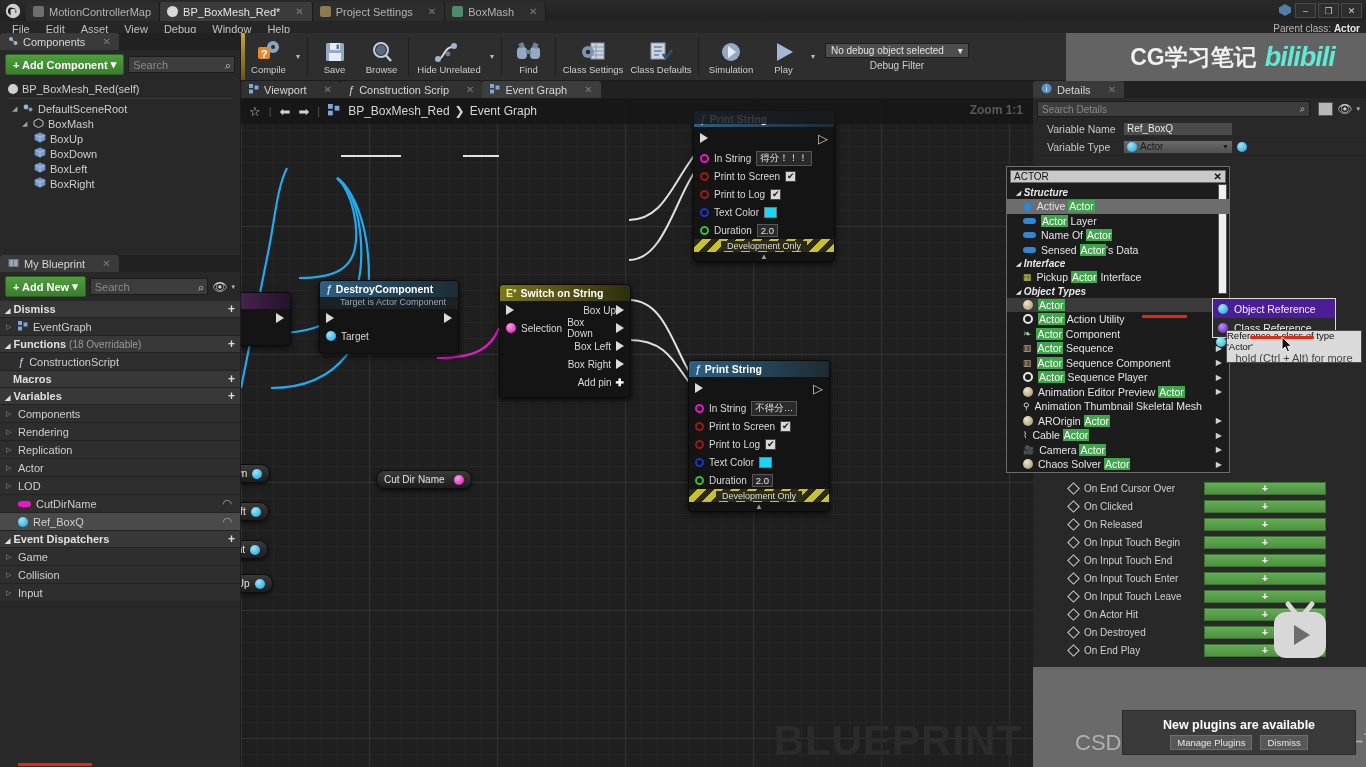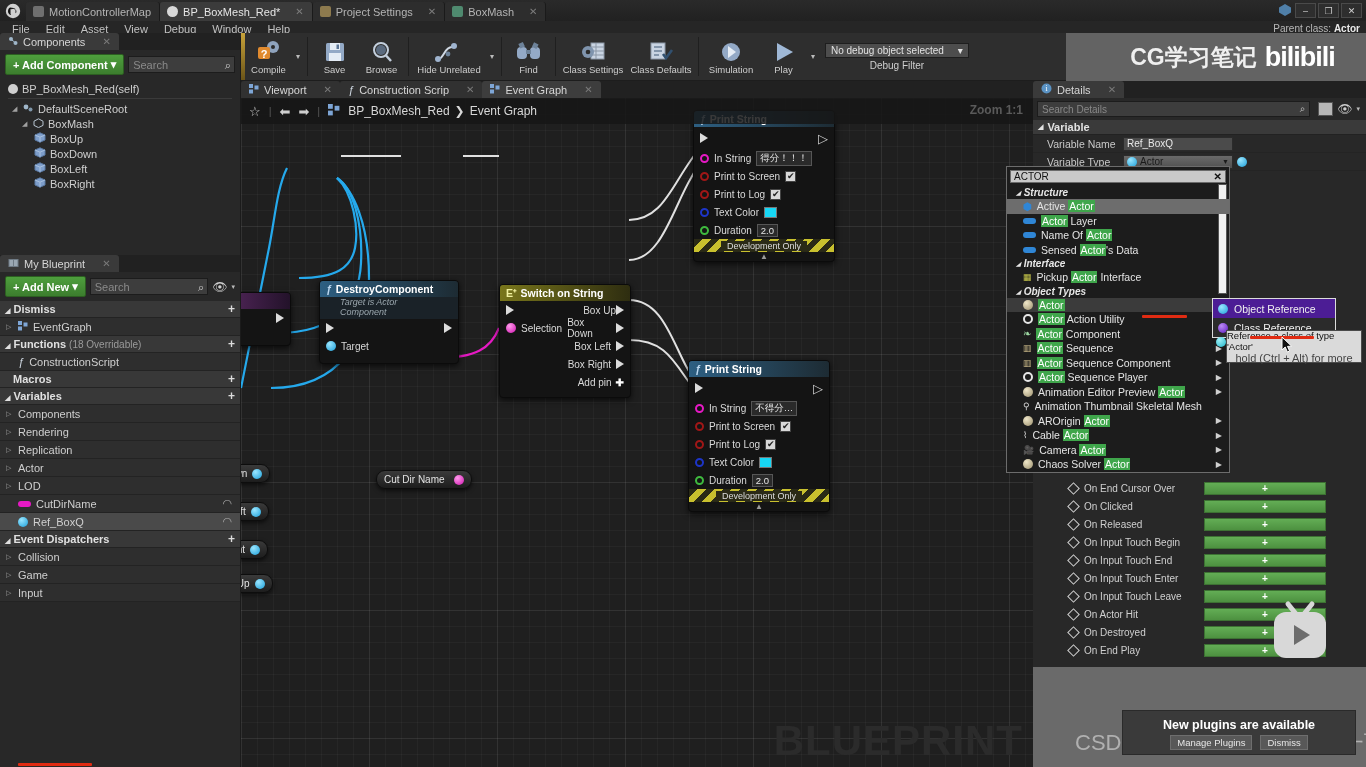--- a/index.html
+++ b/index.html
@@ -83,21 +83,21 @@
   .breadcrumb{ font-size:12px; color:#d8d8d8; display:flex; gap:5px; align-items:center; }
   .zoomlbl{ position:absolute; right:10px; top:5px; font-size:12px; color:#5a5a5a; font-weight:bold;}
   .bpwm{ position:absolute; right:10px; bottom:2px; font-size:42px; font-weight:bold; color:#2b2b2b; letter-spacing:1px;}
   
   .node{ position:absolute; background:#141414; border:1px solid #0b0b0b; border-radius:4px;
     box-shadow:0 2px 6px rgba(0,0,0,.7); }
   .node-hdr{ height:16px; display:flex; align-items:center; gap:4px; padding:0 6px;
     border-top-left-radius:3px;border-top-right-radius:3px; font-size:10.5px; color:#fff; font-weight:bold;}
   .node-hdr.fn{ background:linear-gradient(90deg,#2d5f82,#1d2b33);}
   .node-hdr.sw{ background:linear-gradient(90deg,#79761b,#2e2d10);}
-  .node-sub{ font-size:9px; color:#9aa6ad; font-style:italic; padding:0 16px 2px 20px; background:#1a2228;}
+  .node-sub{ font-size:9px; color:#9aa6ad; padding:0 6px 2px 20px; background:#1a2228;}
   .pinrow{ display:flex; align-items:center; gap:5px; height:18px; padding:0 6px; font-size:10px; color:#d9d9d9;}
   .pin{ width:9px;height:9px;border-radius:50%; border:2px solid; display:inline-block;}
   .execpin{ width:0;height:0; border-left:8px solid #dcdcdc; border-top:5px solid transparent; border-bottom:5px solid transparent;}
   .valbox{ background:#2a2a2a; border:1px solid #565656; color:#e4e4e4; font-size:9.5px; padding:0 3px; min-width:18px; text-align:center;}
   .chk{ width:11px;height:11px; background:#d8d8d8; border:1px solid #444; color:#222; font-size:9px;
     display:flex;align-items:center;justify-content:center; }
   .colorbox{ width:13px;height:11px; background:#17d7f5; border:1px solid #777;}
   .devonly{ height:13px; display:flex;align-items:center;justify-content:center; font-size:9px; color:#dcdcdc;
     background:repeating-linear-gradient(-45deg,#c8c02e 0 6px,#2a2a16 6px 12px); }
   .devonly span{ background:#2a2a16; padding:0 6px; }
@@ -143,21 +143,21 @@
   .sub-item.sel{ background:#4c1d95; }
   #type-tooltip{ position:absolute; left:1226px; top:330px; width:136px; height:33px;
     background:#dadada; border:1px solid #4a4a4a; z-index:60; color:#111;
     display:flex; flex-direction:column; align-items:center; justify-content:center; }
   #type-tooltip .t1{ font-size:9.5px; }
   #type-tooltip .t2{ font-size:11px; color:#444; }
   
   .wm-cg{ position:absolute; left:1033px; top:33px; width:333px; height:48px;
     background:#636363; display:flex; align-items:center; justify-content:center; gap:8px;margin-left:33px;}
   .wm-cg .c1{ font-size:23px; color:#efefef; font-weight:bold;}
-  .wm-cg .c2{ font-size:27px; color:#ffffff; font-weight:bold; letter-spacing:-1px;}
+  .wm-cg .c2{ font-size:27px; color:#5eead4; font-weight:bold; font-style:italic; letter-spacing:-1px;}
   .parentclass{ position:absolute; right:6px; top:23px; font-size:10px; color:#b9b9b9;}
   .parentclass b{ color:#e9e9e9; border-bottom:1px solid #8e8e8e;}
   #bili-logo{ position:absolute; left:1270px; top:600px; width:60px; height:62px; }
   .csdn-wm{ position:absolute; left:1075px; top:728px; font-size:22px; color:#bdbdbd; opacity:.85; white-space:nowrap;}
   #notify{ position:absolute; left:1122px; top:710px; width:234px; height:45px;
     background:#3a3a3a; border:1px solid #2a2a2a; }
   #notify .ntitle{ font-size:12.5px; font-weight:bold; color:#fff; text-align:center; padding-top:7px;}
   #notify .nbtns{ display:flex; justify-content:center; gap:8px; padding-top:3px;}
   #notify .nb{ background:#585858; border:1px solid #6e6e6e; color:#e6e6e6; font-size:9.5px; padding:1px 6px;}
   .warn-tri{ position:absolute; left:1130px; top:716px; width:0;height:0;
@@ -400,25 +400,25 @@
     <span style="color:#b0b0b0">◠</span>
   </div>
   <div class="red-underline" style="left:18px;top:508px;width:74px"></div>
 
   <div class="sec-hdr">
     <span><span style="font-size:7px">◢</span> <span>Event Dispatchers</span></span>
     <span class="plus">+</span>
   </div>
   <div class="listrow">
     <span class="arrow">▷</span>
-    <span>Collision</span>
+    <span>Game</span>
   </div>
   <div class="listrow">
     <span class="arrow">▷</span>
-    <span>Game</span>
+    <span>Collision</span>
   </div>
   <div class="listrow">
     <span class="arrow">▷</span>
     <span>Input</span>
   </div>
 </div>
 
 <div id="main-toolbar">
   <div style="width:4px;background:linear-gradient(#c8a33a,#6a5418)"></div>
   <div class="tbtn">
@@ -791,24 +791,20 @@
   </div>
   <div style="display:flex;align-items:center;gap:4px;padding-right:6px">
     <div class="det-search" style="flex:1">
       <span style="flex:1">Search Details</span>
       <span style="color:#cfcfcf">⌕</span>
     </div>
     <span style="display:inline-block;width:15px;height:14px;background:#b7b7b7;border:1px solid #555"></span>
     <span style="color:#cfcfcf;font-size:12px">👁</span>
     <span style="font-size:7px;color:#bbb">▾</span>
   </div>
-  <div class="det-sec">
-    <span style="font-size:7px">◢</span>
-    <span>Variable</span>
-  </div>
   <div class="det-row">
     <span class="lbl">Variable Name</span>
     <span class="det-field">Ref_BoxQ</span>
   </div>
   <div class="det-row">
     <span class="lbl">Variable Type</span>
     <span class="det-combo">
       <span style="display:flex;align-items:center;gap:3px">
         <span class="varball" style="background:radial-gradient(circle at 35% 30%,#9ae6ff,#1b9ed8)"></span>
         <span>Actor</span>

